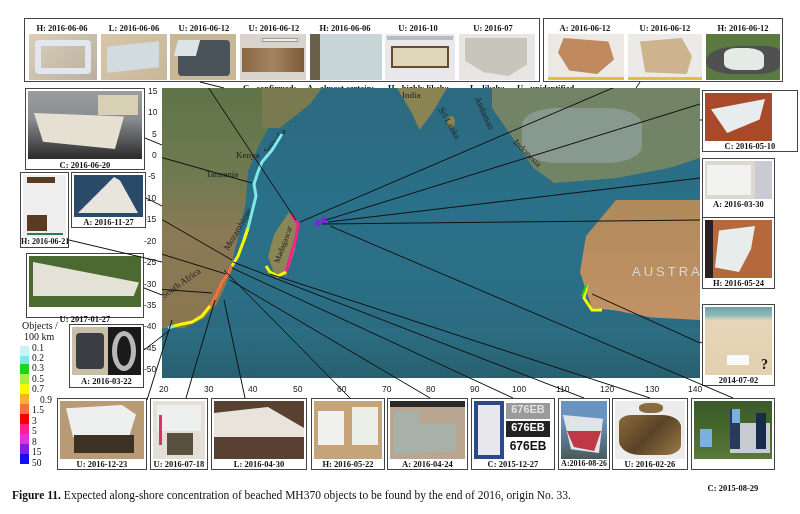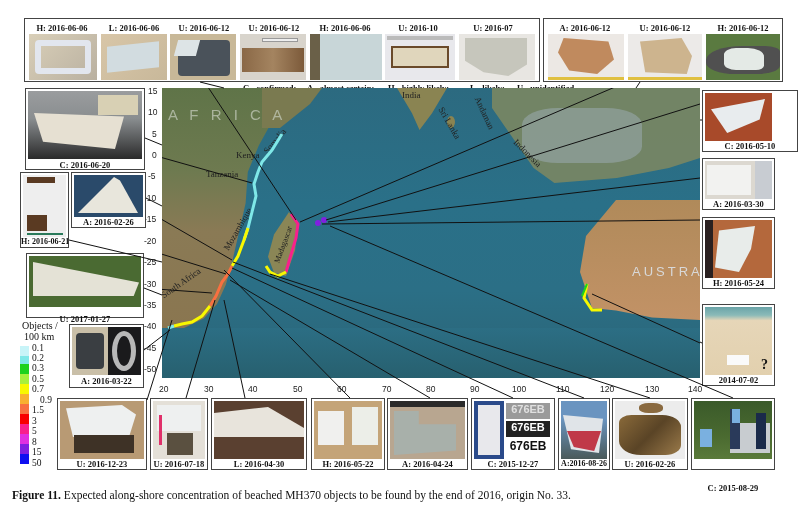--- a/index.html
+++ b/index.html
@@ -89,21 +89,20 @@
   <div style="position:absolute;left:235px;top:0;width:50px;height:42px;background:#8a8452;clip-path:polygon(0 0,100% 0,70% 60%,45% 100%,30% 60%);"></div>
   <div style="position:absolute;left:285px;top:28px;width:8px;height:12px;background:#8a8452;border-radius:50%;"></div>
 
   <div style="position:absolute;left:330px;top:0;width:208px;height:100px;background:#7f8860;clip-path:polygon(0 0,100% 0,100% 70%,85% 80%,60% 90%,30% 95%,20% 80%,10% 50%,0 20%);opacity:.85;"></div>
   <div style="position:absolute;left:360px;top:20px;width:120px;height:55px;background:#9aacb0;opacity:.55;border-radius:30%;"></div>
 
   <div style="position:absolute;left:418px;top:112px;width:120px;height:120px;background:linear-gradient(180deg,#b08a5a,#c29266);clip-path:polygon(30% 0,100% 0,100% 100%,60% 98%,30% 92%,10% 90%,0 60%,5% 30%);"></div>
 
   <div style="position:absolute;left:0;top:240px;width:538px;height:50px;background:linear-gradient(180deg,#2c6e84,#27606f);"></div>
 
-  <div style="position:absolute;left:6px;top:18px;font-family:'Liberation Sans',sans-serif;font-size:15px;color:#c8cfc0;letter-spacing:4px;opacity:.7;">A F R I C A</div>
   <div style="position:absolute;left:98px;top:48px;font-size:9px;color:#222;transform:rotate(-50deg);">Somalia</div>
   <div style="position:absolute;left:74px;top:62px;font-size:9px;color:#222;">Kenya</div>
   <div style="position:absolute;left:44px;top:81px;font-size:9px;color:#222;">Tanzania</div>
   <div style="position:absolute;left:52px;top:136px;font-size:9px;color:#222;transform:rotate(-60deg);">Mozambique</div>
   <div style="position:absolute;left:102px;top:152px;font-size:8px;color:#222;transform:rotate(-70deg);">Madagascar</div>
   <div style="position:absolute;left:-4px;top:190px;font-size:9px;color:#222;transform:rotate(-35deg);">South Africa</div>
   <div style="position:absolute;left:240px;top:2px;font-size:9px;color:#222;">India</div>
   <div style="position:absolute;left:270px;top:30px;font-size:9px;color:#222;transform:rotate(60deg);">Sri Lanka</div>
   <div style="position:absolute;left:305px;top:20px;font-size:9px;color:#222;transform:rotate(65deg);">Andaman</div>
   <div style="position:absolute;left:348px;top:60px;font-size:9px;color:#222;transform:rotate(45deg);">Indonesia</div>
@@ -184,21 +183,21 @@
     <div style="position:absolute;left:4px;top:2px;width:28px;height:6px;background:#5a3a22;"></div>
     <div style="position:absolute;left:4px;top:40px;width:20px;height:16px;background:#5a3a22;"></div>
     <div style="position:absolute;left:4px;top:58px;width:36px;height:2px;background:#2a7a5a;"></div>
   </div>
   <div class="cap" style="top:64px;font-size:8px;">H: 2016-06-21</div>
 </div>
 <div class="card" style="left:71px;top:172px;width:75px;height:56px;">
   <div class="photo" style="left:2px;top:2px;width:69px;height:42px;background:#2a4a6a;">
     <div style="position:absolute;left:4px;top:2px;width:60px;height:36px;background:#e8e6dc;clip-path:polygon(60% 0,70% 10%,100% 100%,0 100%);"></div>
   </div>
-  <div class="cap" style="top:44px;">A: 2016-02-26</div>
+  <div class="cap" style="top:44px;">A: 2016-11-27</div>
 </div>
 <div class="card" style="left:26px;top:253px;width:118px;height:65px;">
   <div class="photo" style="left:2px;top:2px;width:112px;height:51px;background:#4a6a32;">
     <div style="position:absolute;left:4px;top:6px;width:106px;height:34px;background:#e4e2d6;clip-path:polygon(0 0,100% 60%,95% 100%,0 100%);"></div>
   </div>
   <div class="cap" style="top:60px;">U: 2017-01-27</div>
 </div>
 <div class="card" style="left:69px;top:324px;width:75px;height:64px;">
   <div class="photo" style="left:2px;top:2px;width:69px;height:48px;background:#c9bfa8;">
     <div style="position:absolute;left:4px;top:6px;width:28px;height:36px;background:#3a3e42;border-radius:4px;"></div>
@@ -236,21 +235,21 @@
   <div class="cb-label" style="top:447px;">15</div>
   <div class="cb-label" style="top:458px;">50</div>
 </div>
 
 <div class="card" style="left:702px;top:90px;width:96px;height:62px;">
   <div class="photo" style="left:2px;top:2px;width:67px;height:48px;background:#a84a2a;">
     <div style="position:absolute;left:6px;top:6px;width:54px;height:34px;background:#e8ecee;clip-path:polygon(0 30%,100% 0,90% 60%,30% 100%);"></div>
   </div>
   <div class="cap" style="top:50px;">C: 2016-05-10</div>
 </div>
-<div class="card" style="left:702px;top:158px;width:73px;height:52px;">
+<div class="card" style="left:702px;top:158px;width:73px;height:60px;">
   <div class="photo" style="left:2px;top:2px;width:67px;height:38px;background:#dcd8d0;">
     <div style="position:absolute;left:2px;top:4px;width:44px;height:30px;background:#f2f2f0;"></div>
     <div style="position:absolute;left:50px;top:0;width:17px;height:38px;background:#c8ccd2;"></div>
   </div>
   <div class="cap" style="top:40px;">A: 2016-03-30</div>
 </div>
 <div class="card" style="left:702px;top:217px;width:73px;height:72px;">
   <div class="photo" style="left:2px;top:2px;width:67px;height:58px;background:#b4683c;">
     <div style="position:absolute;left:0;top:0;width:8px;height:58px;background:#2a2020;"></div>
     <div style="position:absolute;left:10px;top:6px;width:40px;height:46px;background:#e8ecea;clip-path:polygon(10% 10%,100% 0,90% 50%,60% 100%,0 90%);"></div>

